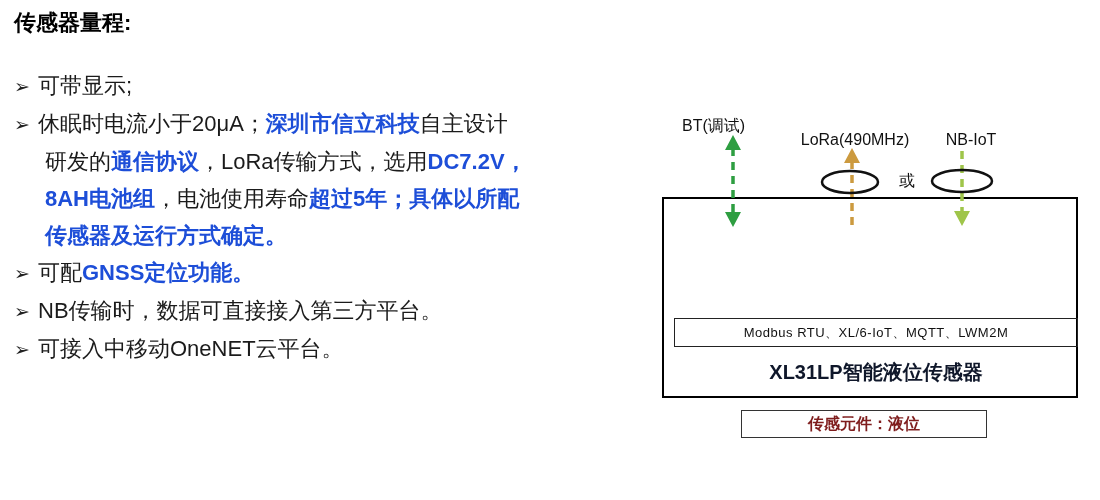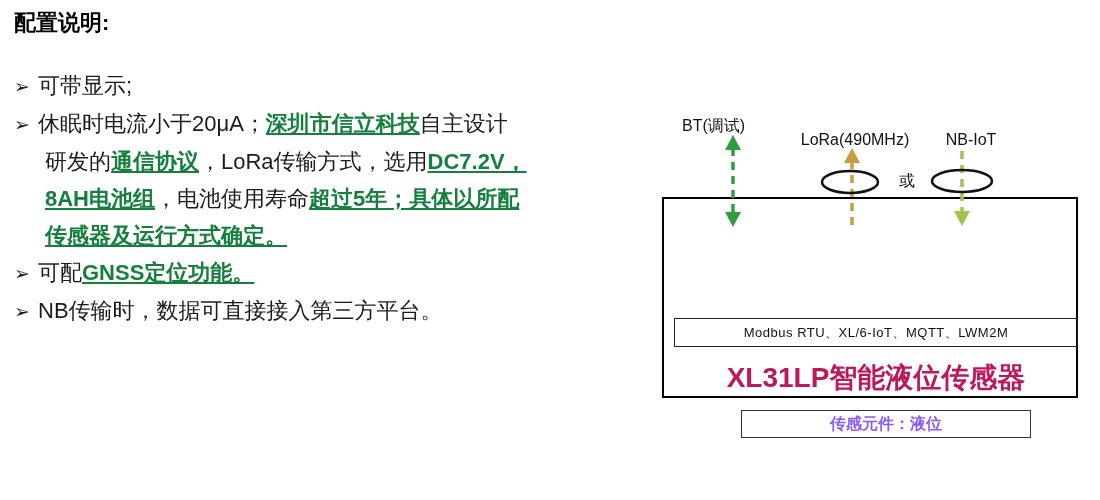--- a/index.html
+++ b/index.html
@@ -36,21 +36,21 @@
     padding-left: 31px;
     text-indent: -31px;
   }
   .bullet-marker {
     display: inline-block;
     text-indent: 0;
     width: 24px;
     color: #222;
     font-size: 19px;
   }
-  .seg-bold { font-weight: bold; color:#15803d;text-decoration:underline; }
+  .seg-bold { font-weight: bold; color:#1d4ed8; }
 
   
   .diagram {
     position: absolute;
     left: 658px;
     top: 103px;
     width: 424px;
     height: 300px;
   }
   .device-box {
@@ -75,56 +75,57 @@
     font-size: 13px;
     color: #111;
     letter-spacing: .5px;
   }
   .device-title {
     position: absolute;
     left: 4px;
     top: 160px;
     width: 416px;
     text-align: center;
-    font-size: 28px;
+    font-size: 20px;
     font-weight: bold;
-    color: #be185d;
+    color: #0f172a;
   }
   .sensor-box {
     position: absolute;
     left: 77px;
     top: 211px;
-    width: 290px;
+    width: 246px;
     height: 28px;
     border: 1.5px solid #333;
     display: flex;
     align-items: center;
     justify-content: center;
     font-size: 16px;
     font-weight: bold;
-    color: #8b5cf6;
+    color: #7f1d1d;
   }
   .diagram svg { position: absolute; left: 0; top: 0; }
   .svg-label { font-size: 16px; fill: #111; font-family: "Liberation Sans", sans-serif; }
 </style>
 </head>
 <body>
 
 <div class="page">
 
   <div class="config-text">
-    <div class="config-heading">配置说明:</div>
+    <div class="config-heading">传感器量程:</div>
     <ul class="config-list">
         <li><span class="bullet-marker">➢</span><span>可带显示;</span></li>
         <li class="hang"><span class="bullet-marker">➢</span><span>休眠时电流小于20μA；</span><span class="seg-bold">深圳市信立科技</span><span>自主设计
 研发的</span><span class="seg-bold">通信协议</span><span>，LoRa传输方式，选用</span><span class="seg-bold">DC7.2V，
 8AH电池组</span><span>，电池使用寿命</span><span class="seg-bold">超过5年；具体以所配
 传感器及运行方式确定。</span></li>
         <li><span class="bullet-marker">➢</span><span>可配</span><span class="seg-bold">GNSS定位功能。</span></li>
         <li><span class="bullet-marker">➢</span><span>NB传输时，数据可直接接入第三方平台。</span></li>
+        <li><span class="bullet-marker">➢</span><span>可接入中移动OneNET云平台。</span></li>
       </ul>
   </div>
 
   <div class="diagram">
 
     <div class="device-box">
       <div class="protocol-row">Modbus RTU、XL/6-IoT、MQTT、LWM2M</div>
       <div class="device-title">XL31LP智能液位传感器</div>
       <div class="sensor-box">传感元件：液位</div>
     </div>

